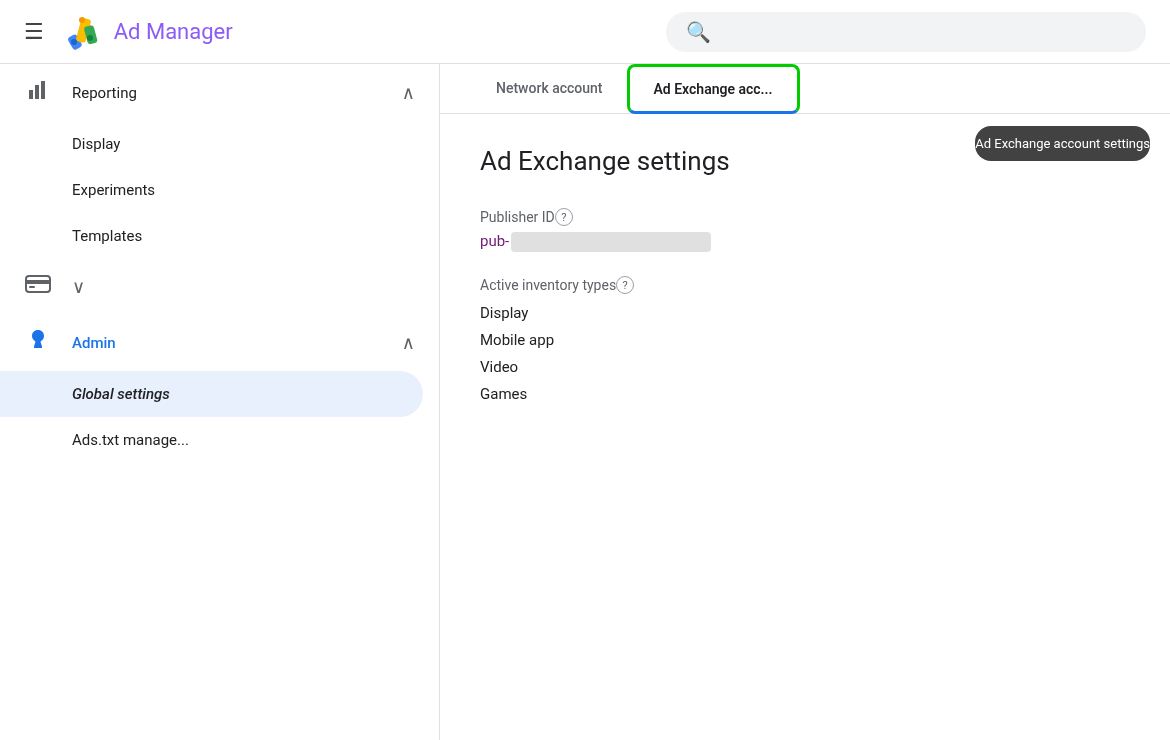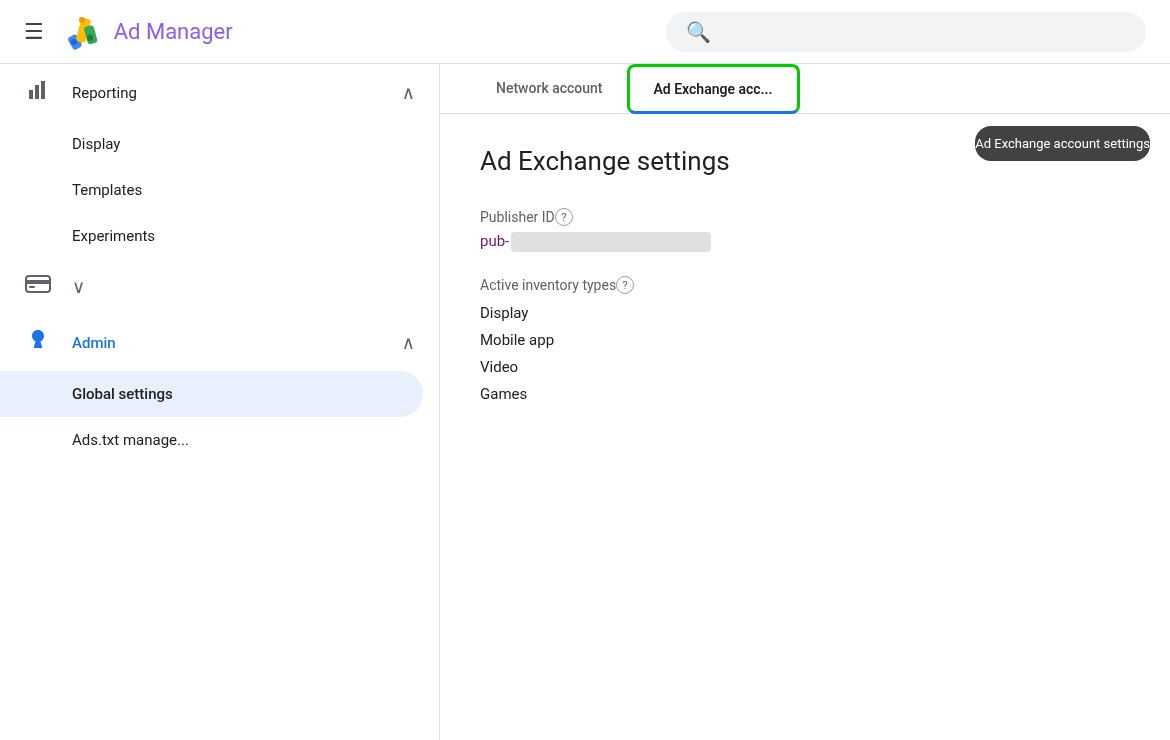--- a/index.html
+++ b/index.html
@@ -120,20 +120,21 @@
       padding: 14px 24px 14px 72px;
       cursor: pointer;
       font-size: 15px;
       color: #202124;
     }
     .sidebar-sub-item.active {
       background: #e8f0fe;
       border-radius: 0 24px 24px 0;
       margin-right: 16px;
       font-weight: 500;
+      font-style: italic;
     }
 
     
     .main-content {
       flex: 1;
       overflow-y: auto;
       background: #fff;
       position: relative;
     }
 
@@ -271,24 +272,24 @@
         </svg>
       </span>
       <span class="sidebar-label">Reporting</span>
       <span class="sidebar-chevron">∧</span>
     </div>
 
     <div class="sidebar-sub-item">
       <span>Display</span>
     </div>
     <div class="sidebar-sub-item">
+      <span>Experiments</span>
+    </div>
+    <div class="sidebar-sub-item">
       <span>Templates</span>
-    </div>
-    <div class="sidebar-sub-item">
-      <span>Experiments</span>
     </div>
 
     <div class="sidebar-item-with-icon">
       <span class="sidebar-icon">
         <svg width="26" height="22" viewBox="0 0 26 22" fill="none">
           <rect x="1" y="3" width="24" height="16" rx="3" stroke="#5f6368" stroke-width="2"></rect>
           <rect x="1" y="7" width="24" height="4" fill="#5f6368"></rect>
           <rect x="4" y="13" width="6" height="2" rx="1" fill="#5f6368"></rect>
         </svg>
       </span>

